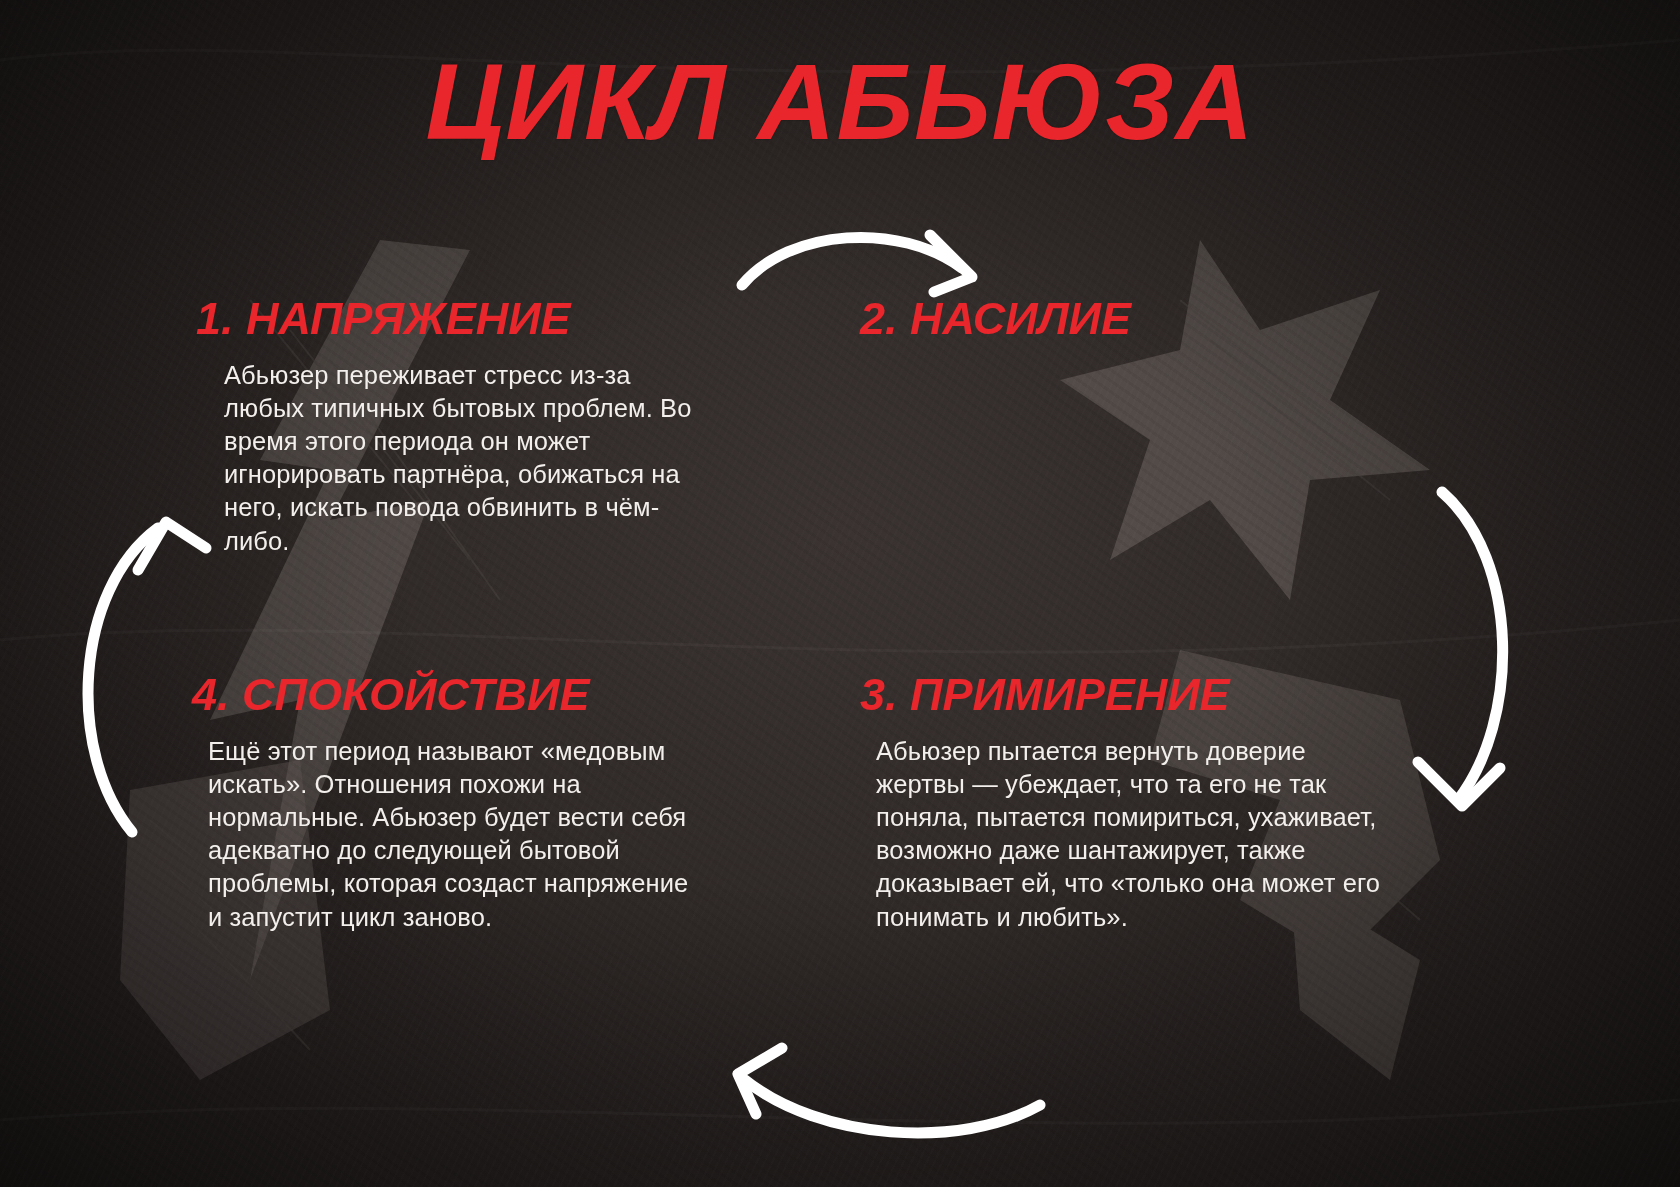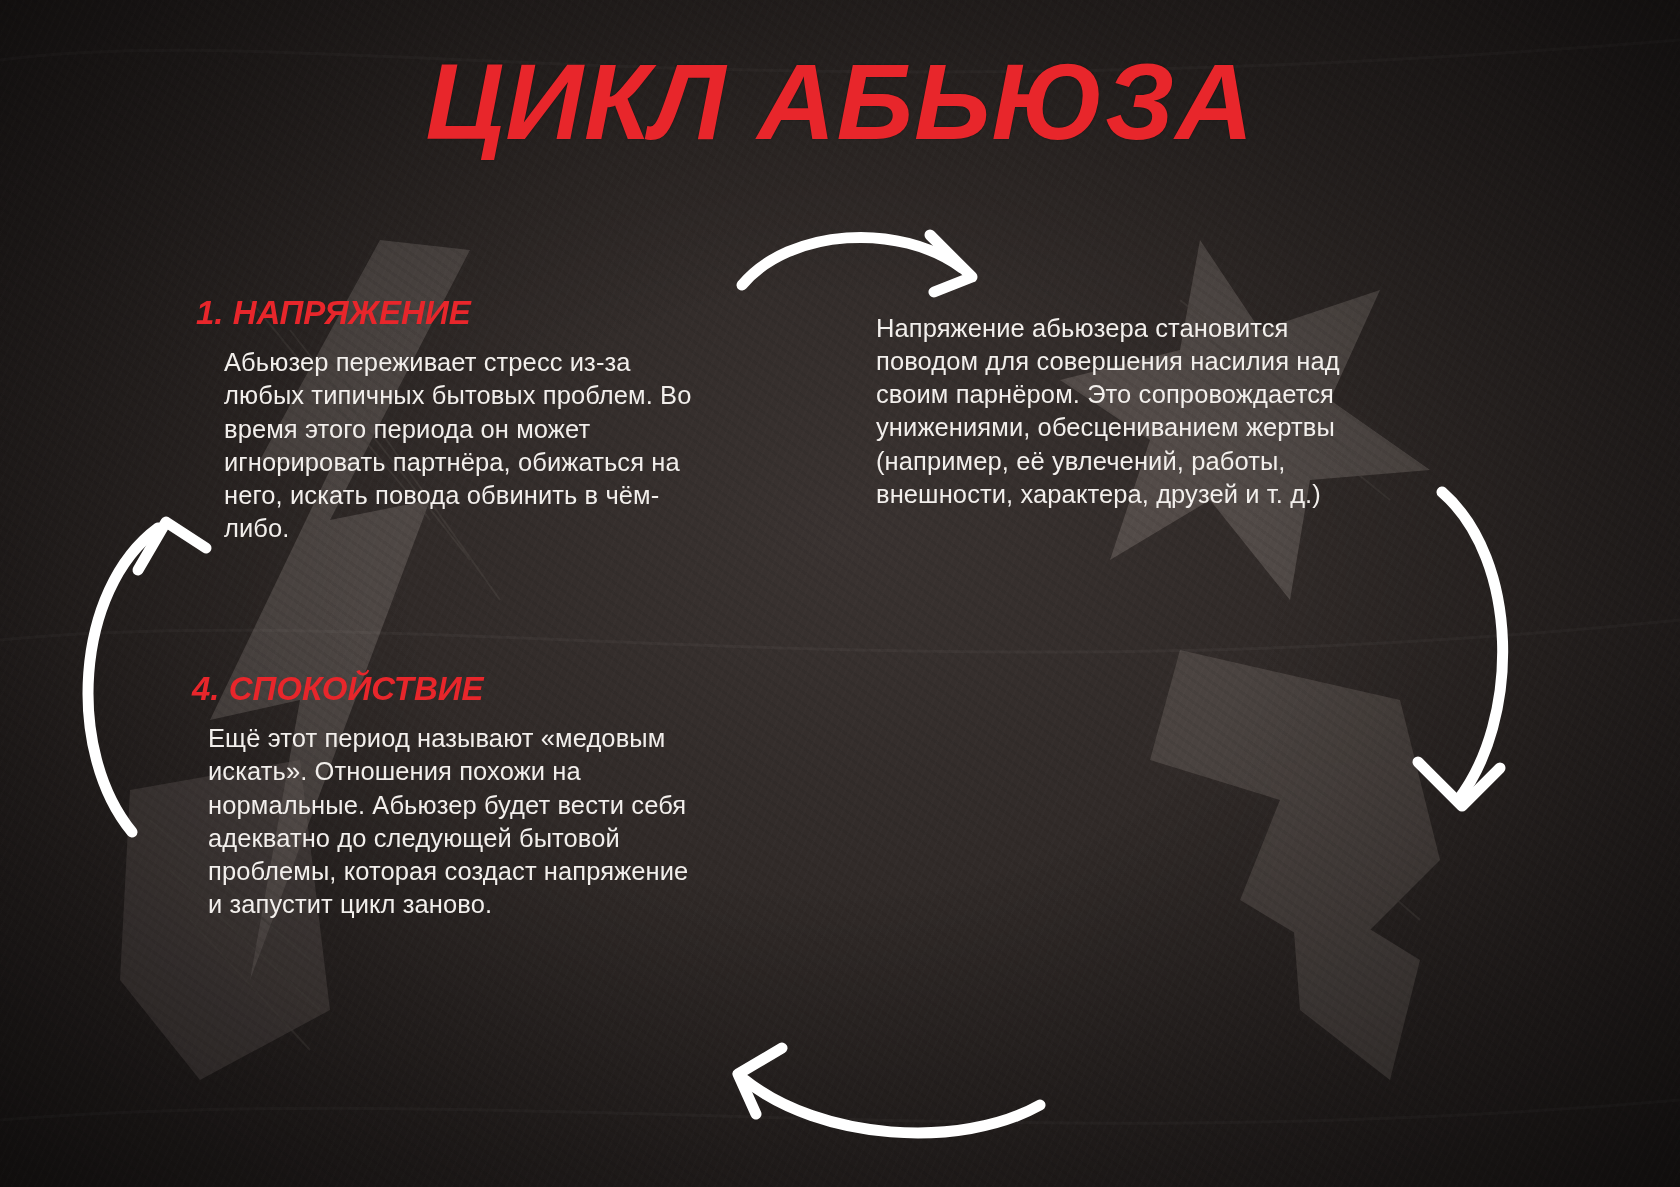--- a/index.html
+++ b/index.html
@@ -42,21 +42,21 @@
     font-style: italic;
     letter-spacing: 1px;
     line-height: 1;
     text-shadow: 0 0 2px rgba(0,0,0,0.4);
   }
 
   
   .stage { position: absolute; }
   .stage-heading {
     color: #e8262b;
-    font-size: 33px;
+    font-size: 45px;
     font-weight: bold;
     font-style: italic;
     line-height: 1.04;
     margin: 0 0 14px 0;
     white-space: nowrap;
   }
   .stage-body {
     color: #f2efec;
     font-size: 25.5px;
     line-height: 1.30;
@@ -131,22 +131,26 @@
       <polyline points="138,570 166,522 206,548" stroke-linejoin="round"></polyline>
     </g>
   </svg>
 
   <div class="stage" id="stage-1">
     <h2 class="stage-heading">1. НАПРЯЖЕНИЕ</h2>
     <p class="stage-body">Абьюзер переживает стресс из-за любых типичных бытовых проблем. Во время этого периода он может игнорировать партнёра, обижаться на него, искать повода обвинить в чём-либо.</p>
   </div>
 
   <div class="stage" id="stage-2">
-    <p class="stage-body">Напряжение абьюзера становится поводом для совершения насилия над своим парнёром. Это сопровождается унижениями, обесцениванием жертвы (например, её увлечений, работы, внешности, характера, друзей и т. д.)</p>
+    <h2 class="stage-heading">2. НАСИЛИЕ</h2>
   </div>
 
   <div class="stage" id="stage-4">
     <h2 class="stage-heading">4. СПОКОЙСТВИЕ</h2>
     <p class="stage-body">Ещё этот период называют «медовым искать». Отношения похожи на нормальные. Абьюзер будет вести себя адекватно до следующей бытовой проблемы, которая создаст напряжение и запустит цикл заново.</p>
   </div>
 
+  <div class="stage" id="stage-3">
+    <h2 class="stage-heading">3. ПРИМИРЕНИЕ</h2>
+    <p class="stage-body">Абьюзер пытается вернуть доверие жертвы — убеждает, что та его не так поняла, пытается помириться, ухаживает, возможно даже шантажирует, также доказывает ей, что «только она может его понимать и любить».</p>
+  </div>
 
 </div>
 
 </body></html>

